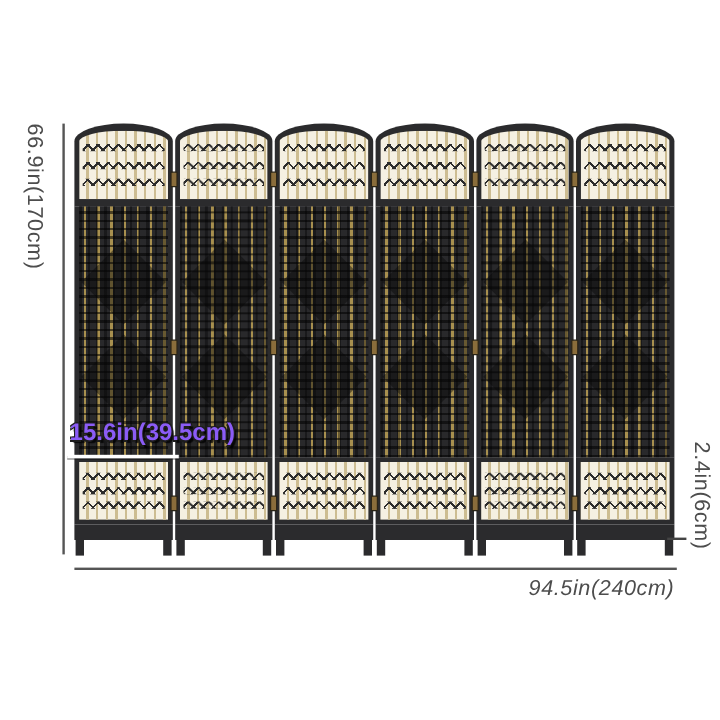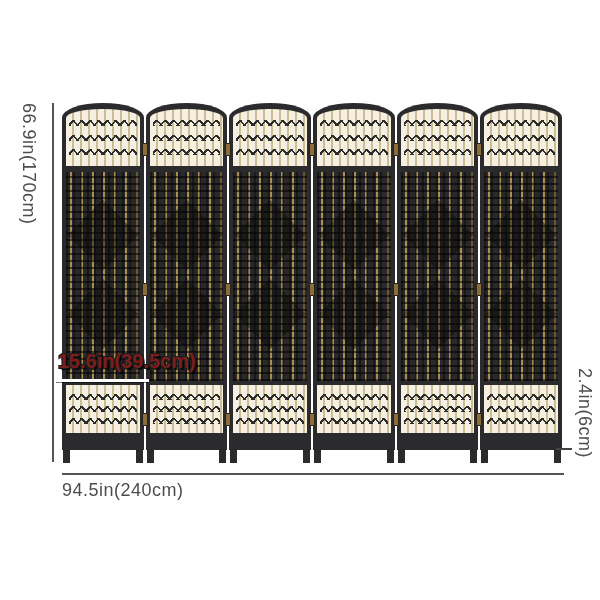--- a/index.html
+++ b/index.html
@@ -66,28 +66,28 @@
   
   .dim-line{position:absolute;background:#555;}
   .dim-left-line{left:52px;top:103px;width:2px;height:359px;}
   .dim-bottom-line{left:62px;top:473px;width:502px;height:2px;}
   .dim-right-tick{left:556px;top:448px;width:16px;height:2px;background:#444;}
   .dim-label{font-size:18px;letter-spacing:.5px;color:#4d4d4d;white-space:nowrap;}
   .dim-left-label{
     position:absolute;left:18px;top:103px;height:340px;display:flex;
     align-items:center;writing-mode:vertical-rl;
   }
-  .dim-bottom-label{position:absolute;left:62px;top:480px;width:500px;text-align:left;}
+  .dim-bottom-label{position:absolute;left:62px;top:480px;width:500px;text-align:right;font-style:italic;}
   .dim-right-label{
     position:absolute;left:574px;top:368px;height:120px;display:flex;
     align-items:center;writing-mode:vertical-rl;
   }
   .panel-width-label{
     position:absolute;left:58px;top:350px;z-index:6;
-    font-size:20px;font-weight:600;color:#7f1d1d;white-space:nowrap;
+    font-size:20px;font-weight:600;color:#8b5cf6;white-space:nowrap;
     text-shadow:-1px -1px 0 #1d1d1d,1px -1px 0 #1d1d1d,-1px 1px 0 #1d1d1d,2px 2px 1px rgba(0,0,0,.85);
   }
   .panel-width-line{
     position:absolute;left:56px;top:379px;width:93px;height:3px;background:#fff;z-index:6;
     box-shadow:0 1px 0 rgba(0,0,0,.5);
   }
 </style>
 </head>
 <body>
 

